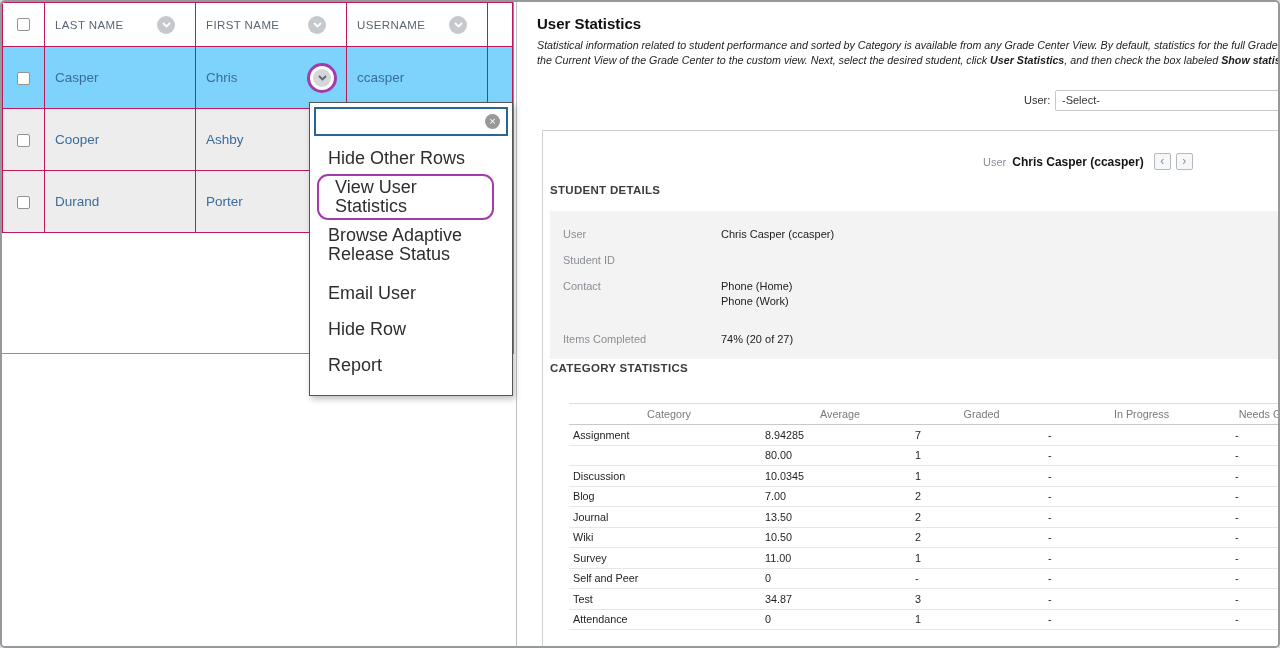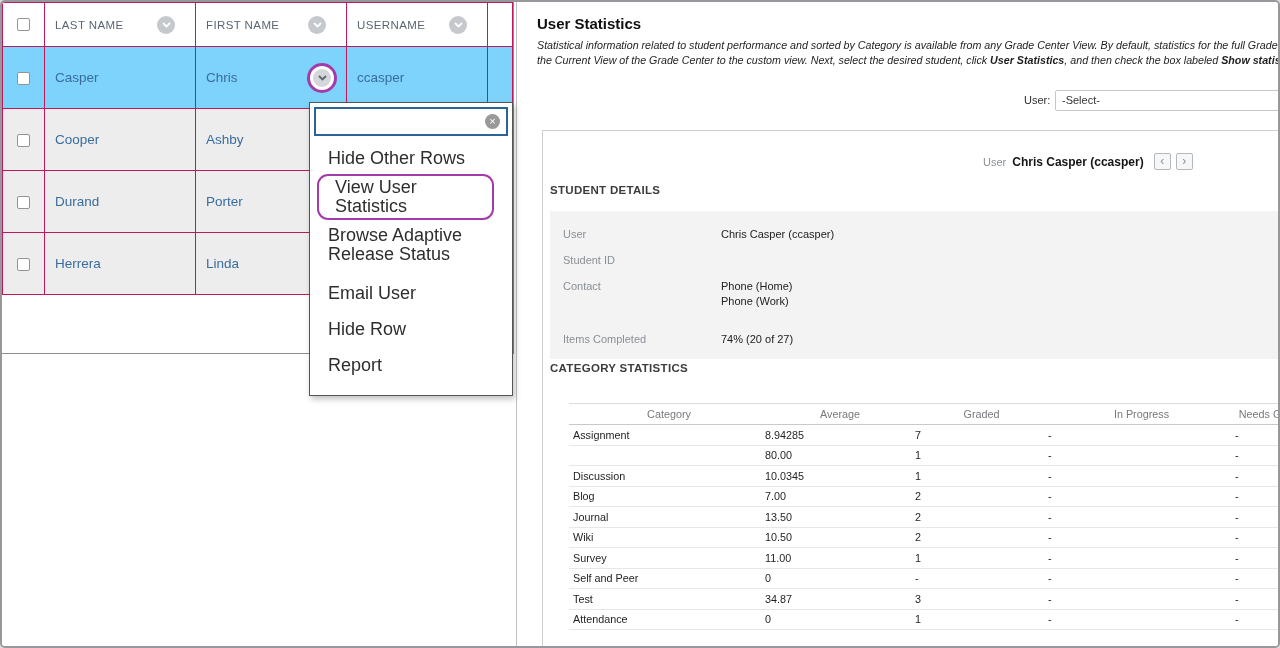--- a/index.html
+++ b/index.html
@@ -161,27 +161,20 @@
             <td></td>
             <td></td>
           </tr>
           <tr>
             <td class="col-check"><span class="checkbox"></span></td>
             <td>Durand</td>
             <td>Porter</td>
             <td></td>
             <td></td>
           </tr>
-          <tr>
-            <td class="col-check"><span class="checkbox"></span></td>
-            <td>Herrera</td>
-            <td>Linda</td>
-            <td></td>
-            <td></td>
-          </tr>
         </tbody>
       </table>
     </div>
 
     <div class="context-menu">
       <div class="menu-search">
         <input value="" style="">
         <span class="clear-icon">×</span>
       </div>
       <div class="menu-items">

